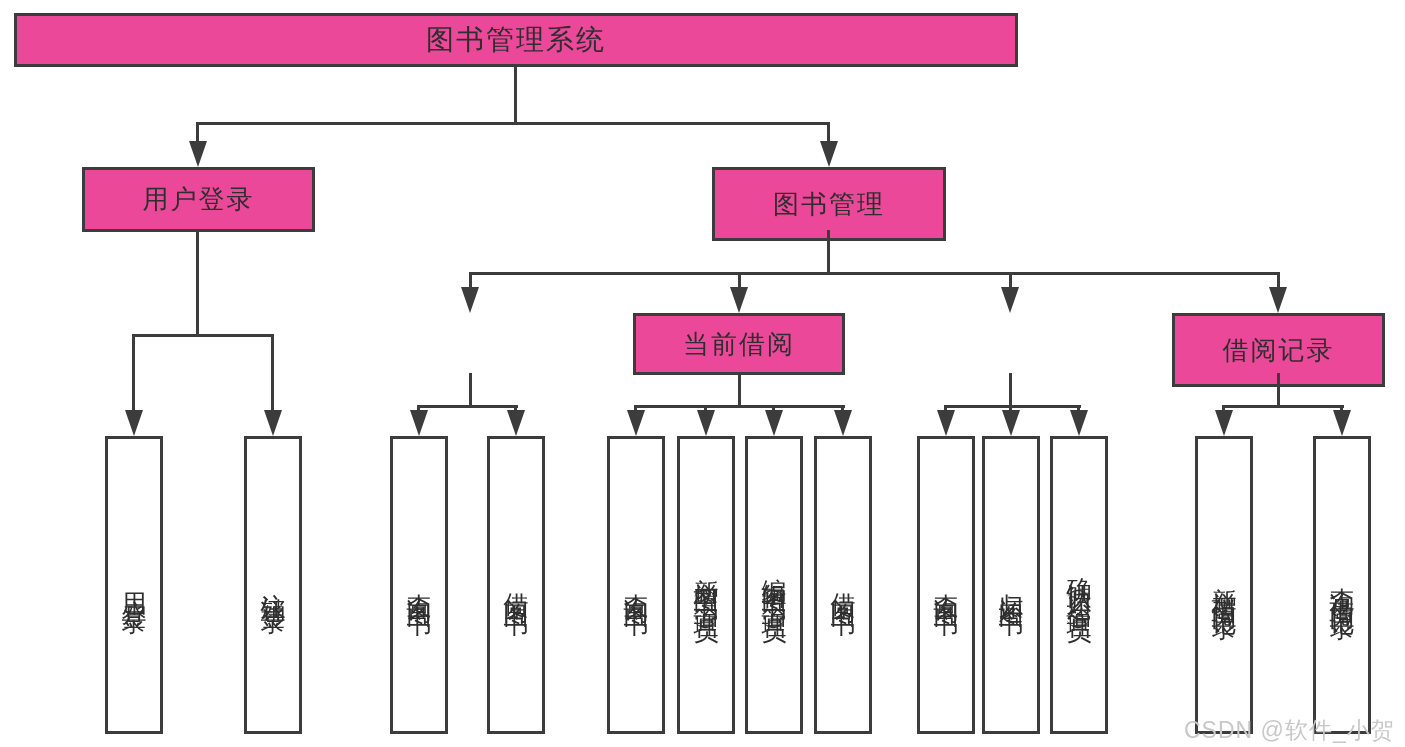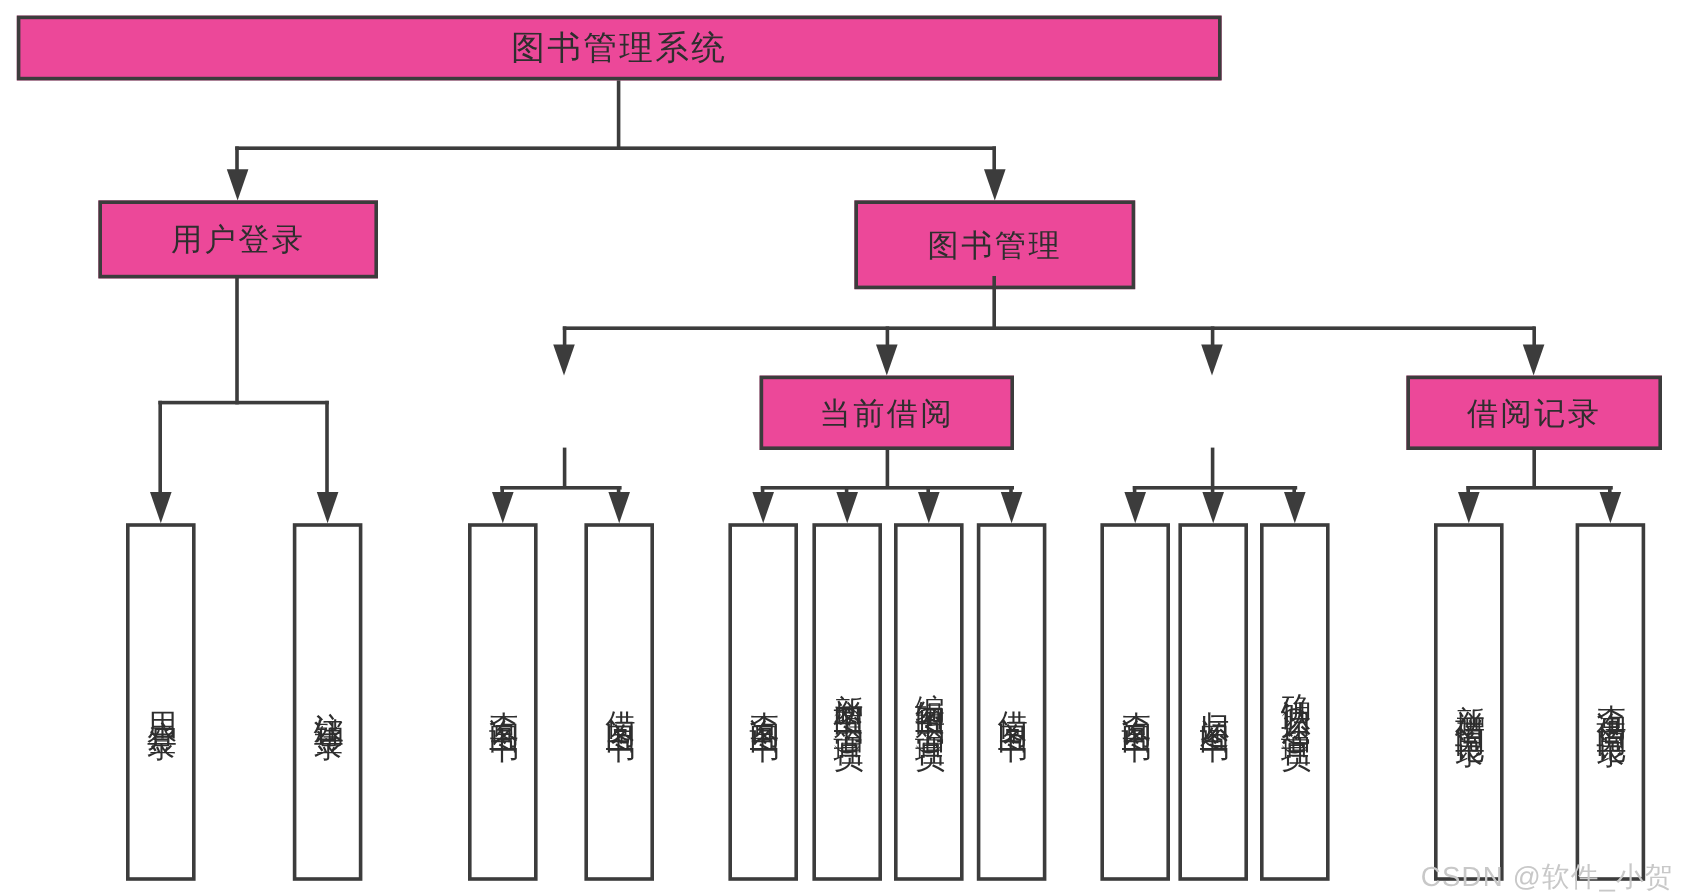--- a/index.html
+++ b/index.html
@@ -34,21 +34,21 @@
   <div class="node" style="left:82px;top:167px;width:233px;height:65px">
     <span>用户登录</span>
   </div>
   <div class="node" style="left:712px;top:167px;width:234px;height:74px">
     <span>图书管理</span>
   </div>
 
   <div class="node" style="left:633px;top:313px;width:212px;height:62px">
     <span>当前借阅</span>
   </div>
-  <div class="node" style="left:1172px;top:313px;width:213px;height:62px">
+  <div class="node" style="left:1172px;top:313px;width:213px;height:74px">
     <span>借阅记录</span>
   </div>
 
   <div class="leaf" style="left:105px">
     <span>用户登录</span>
   </div>
   <div class="leaf" style="left:244px">
     <span>注销登录</span>
   </div>
 

